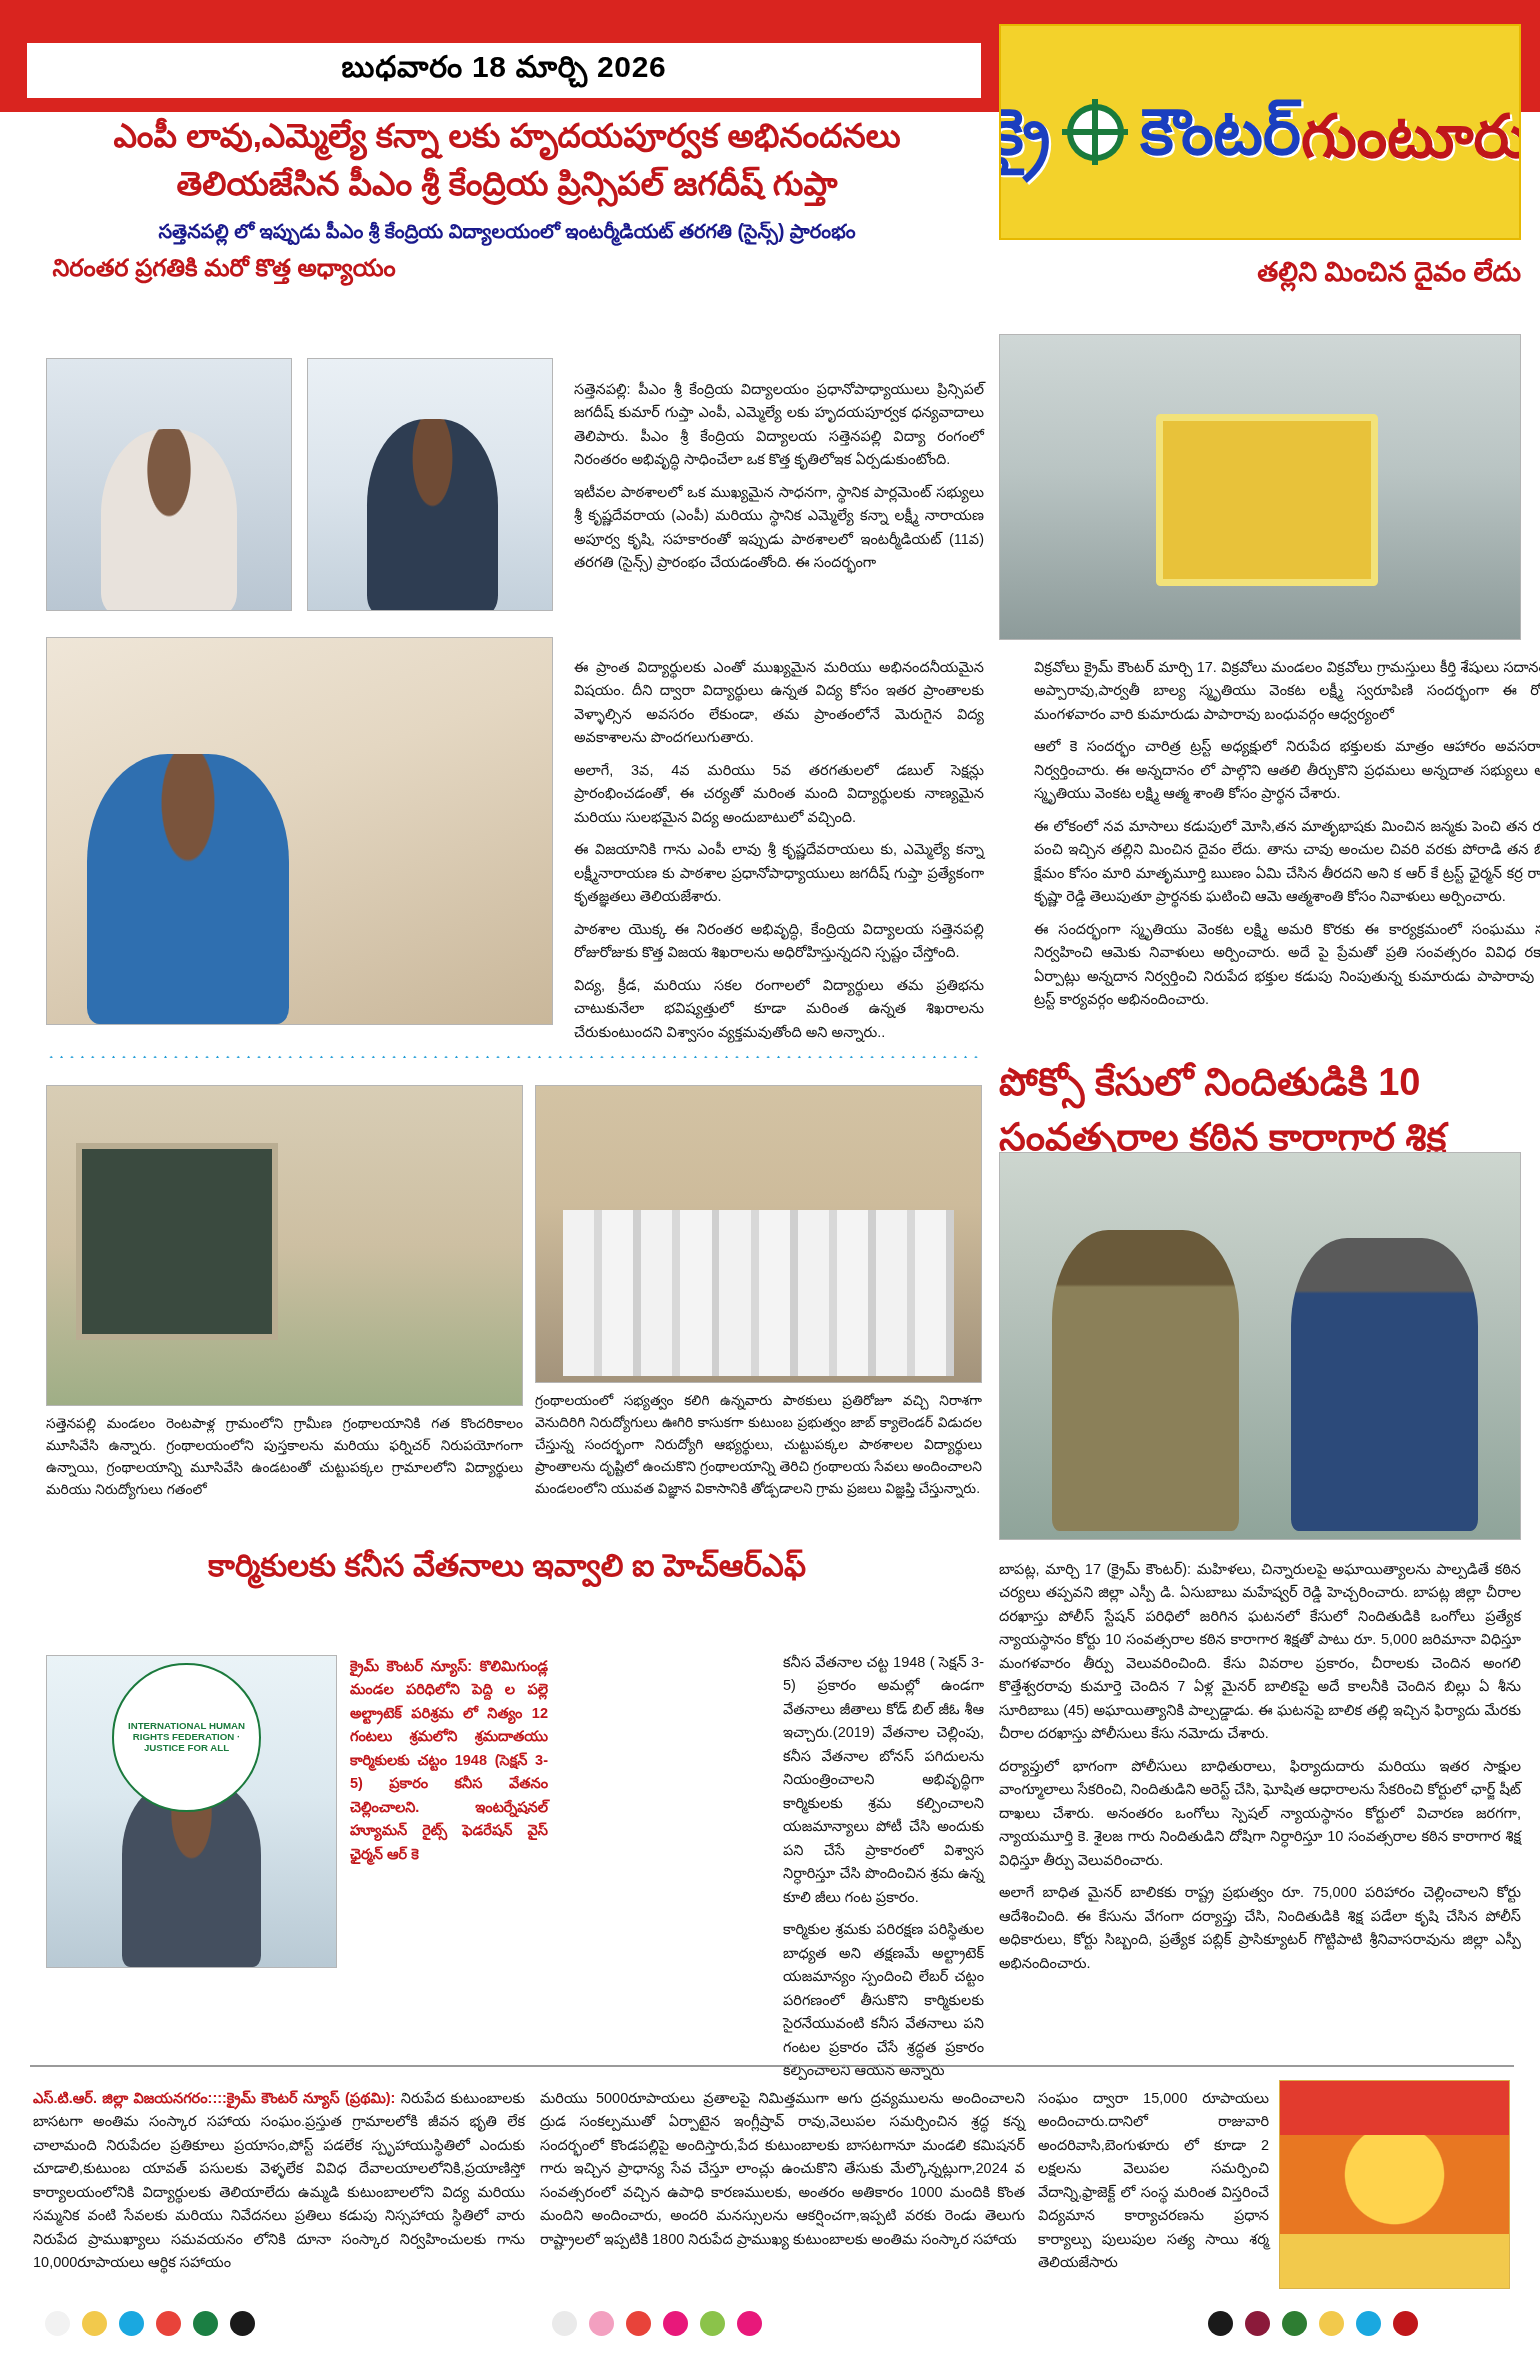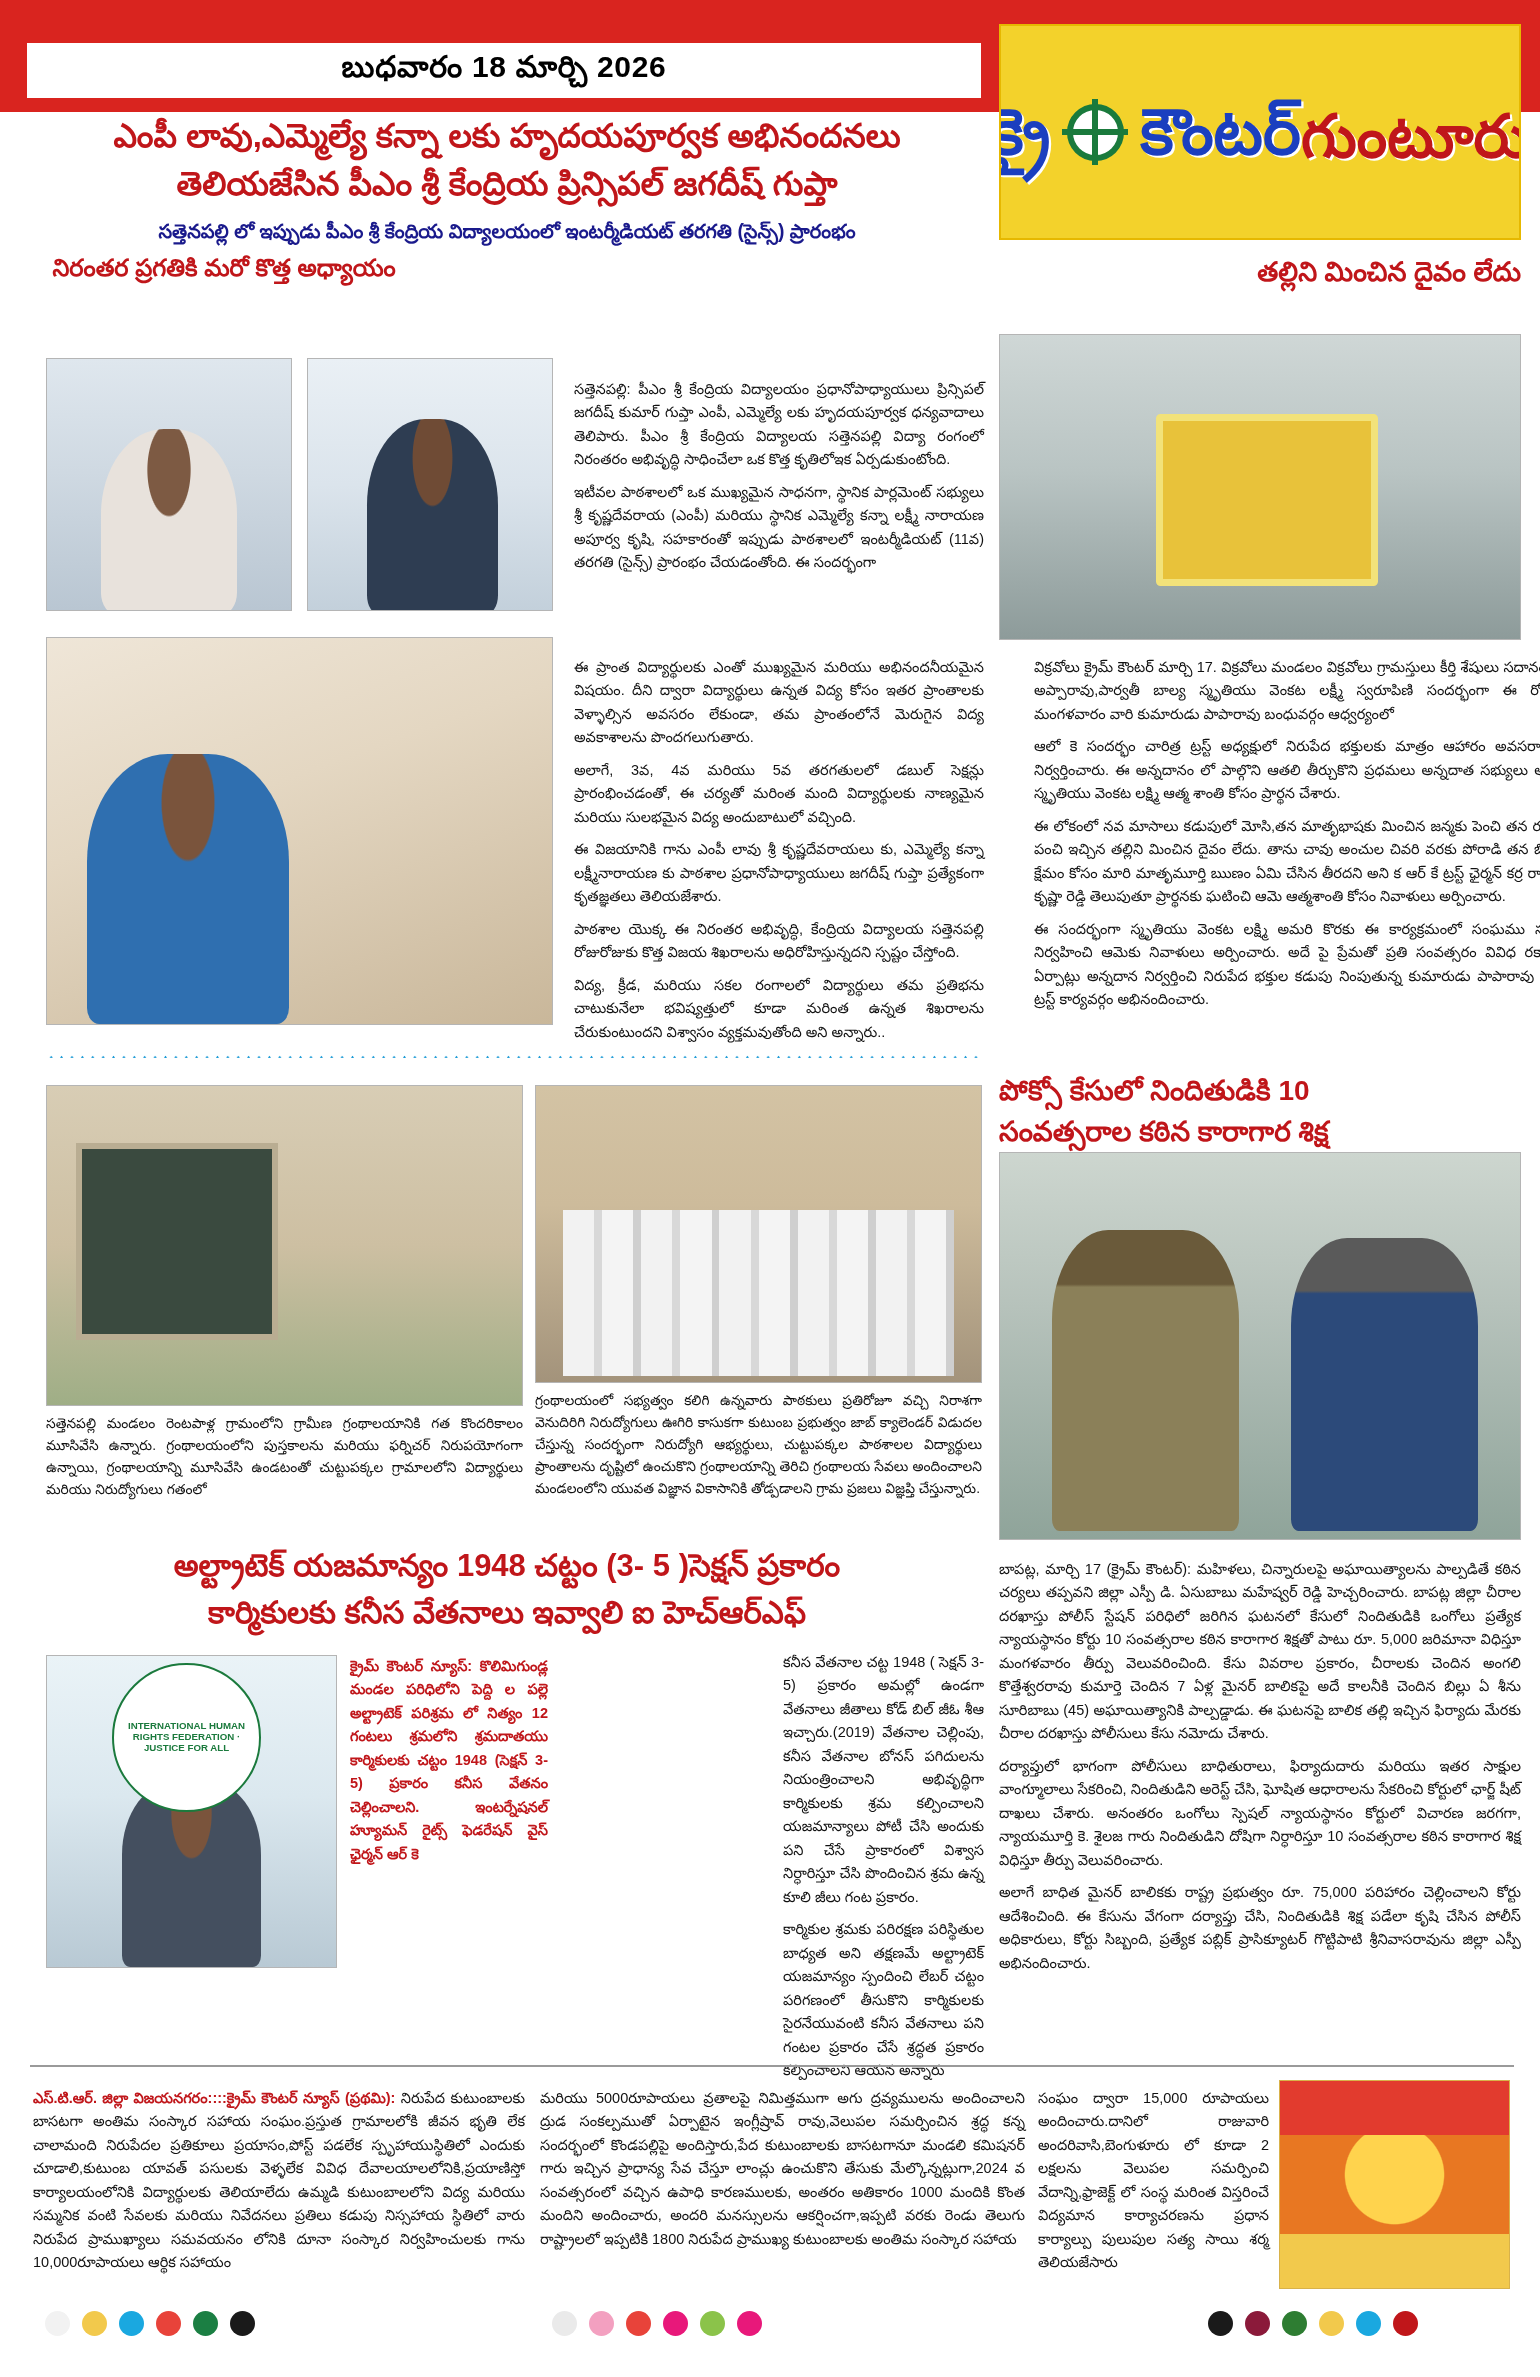--- a/index.html
+++ b/index.html
@@ -125,21 +125,21 @@
     font-size:14.5px; line-height:1.62; color:#111; text-align:justify;
   }
   .col p { margin:0 0 9px 0; }
   .lead { color:#c0161a; font-weight:bold; }
   .caption {
     position:absolute; font-size:13.8px; line-height:1.6; color:#111; text-align:justify;
   }
 
   
   .rsec {
-    position:absolute; font-size:28px; font-weight:bold; color:#c0161a; line-height:1.45;margin-top:16px;
+    position:absolute; font-size:38px; font-weight:bold; color:#c0161a; line-height:1.45;
   }
   .bigred {
     position:absolute; left:30px; width:954px; text-align:center;
     font-size:31px; font-weight:bold; color:#c0161a; line-height:1.5;
   }
 
   
   .dots {
     position:absolute; height:3px;
     background-image: radial-gradient(circle, #1b9ad6 1.2px, transparent 1.3px);
@@ -250,21 +250,20 @@
     <div class="ph ph-police"></div>
   </div>
 
   <div class="col" style="left:999px; top:1558px; width:522px;">
     <p>బాపట్ల, మార్చి 17 (క్రైమ్ కౌంటర్): మహిళలు, చిన్నారులపై అఘాయిత్యాలను పాల్పడితే కఠిన చర్యలు తప్పవని జిల్లా ఎస్పీ డి. ఏసుబాబు మహేష్వర్ రెడ్డి హెచ్చరించారు. బాపట్ల జిల్లా చీరాల దరఖాస్తు పోలీస్ స్టేషన్ పరిధిలో జరిగిన ఘటనలో కేసులో నిందితుడికి ఒంగోలు ప్రత్యేక న్యాయస్థానం కోర్టు 10 సంవత్సరాల కఠిన కారాగార శిక్షతో పాటు రూ. 5,000 జరిమానా విధిస్తూ మంగళవారం తీర్పు వెలువరించింది. కేసు వివరాల ప్రకారం, చీరాలకు చెందిన అంగలి కొత్తేశ్వరరావు కుమార్తె చెందిన 7 ఏళ్ల మైనర్ బాలికపై అదే కాలనీకి చెందిన బిల్లు ఏ శీను సూరిబాబు (45) అఘాయిత్యానికి పాల్పడ్డాడు. ఈ ఘటనపై బాలిక తల్లి ఇచ్చిన ఫిర్యాదు మేరకు చీరాల దరఖాస్తు పోలీసులు కేసు నమోదు చేశారు.</p>
     <p>దర్యాప్తులో భాగంగా పోలీసులు బాధితురాలు, ఫిర్యాదుదారు మరియు ఇతర సాక్షుల వాంగ్మూలాలు సేకరించి, నిందితుడిని అరెస్ట్ చేసి, ఘోషిత ఆధారాలను సేకరించి కోర్టులో ఛార్జ్ షీట్ దాఖలు చేశారు. అనంతరం ఒంగోలు స్పెషల్ న్యాయస్థానం కోర్టులో విచారణ జరగగా, న్యాయమూర్తి కె. శైలజ గారు నిందితుడిని దోషిగా నిర్ధారిస్తూ 10 సంవత్సరాల కఠిన కారాగార శిక్ష విధిస్తూ తీర్పు వెలువరించారు.</p>
     <p>అలాగే బాధిత మైనర్ బాలికకు రాష్ట్ర ప్రభుత్వం రూ. 75,000 పరిహారం చెల్లించాలని కోర్టు ఆదేశించింది. ఈ కేసును వేగంగా దర్యాప్తు చేసి, నిందితుడికి శిక్ష పడేలా కృషి చేసిన పోలీస్ అధికారులు, కోర్టు సిబ్బంది, ప్రత్యేక పబ్లిక్ ప్రాసిక్యూటర్ గొట్టిపాటి శ్రీనివాసరావును జిల్లా ఎస్పీ అభినందించారు.</p>
   </div>
 
   <div class="bigred" style="top:1543px;">
-    <div>అల్ట్రాటెక్ యజమాన్యం  1948 చట్టం  (3- 5 )సెక్షన్ ప్రకారం</div>
     <div>కార్మికులకు కనీస వేతనాలు ఇవ్వాలి ఐ హెచ్ఆర్ఎఫ్</div>
   </div>
 
   <div class="img" style="left:46px; top:1655px; width:291px; height:313px;">
     <div class="ph ph-office"></div>
   </div>
   <div class="hrf" style="left:112px; top:1663px; width:149px; height:149px;">
     <div class="hrf-inner">INTERNATIONAL HUMAN RIGHTS FEDERATION · JUSTICE FOR ALL</div>
   </div>
 

